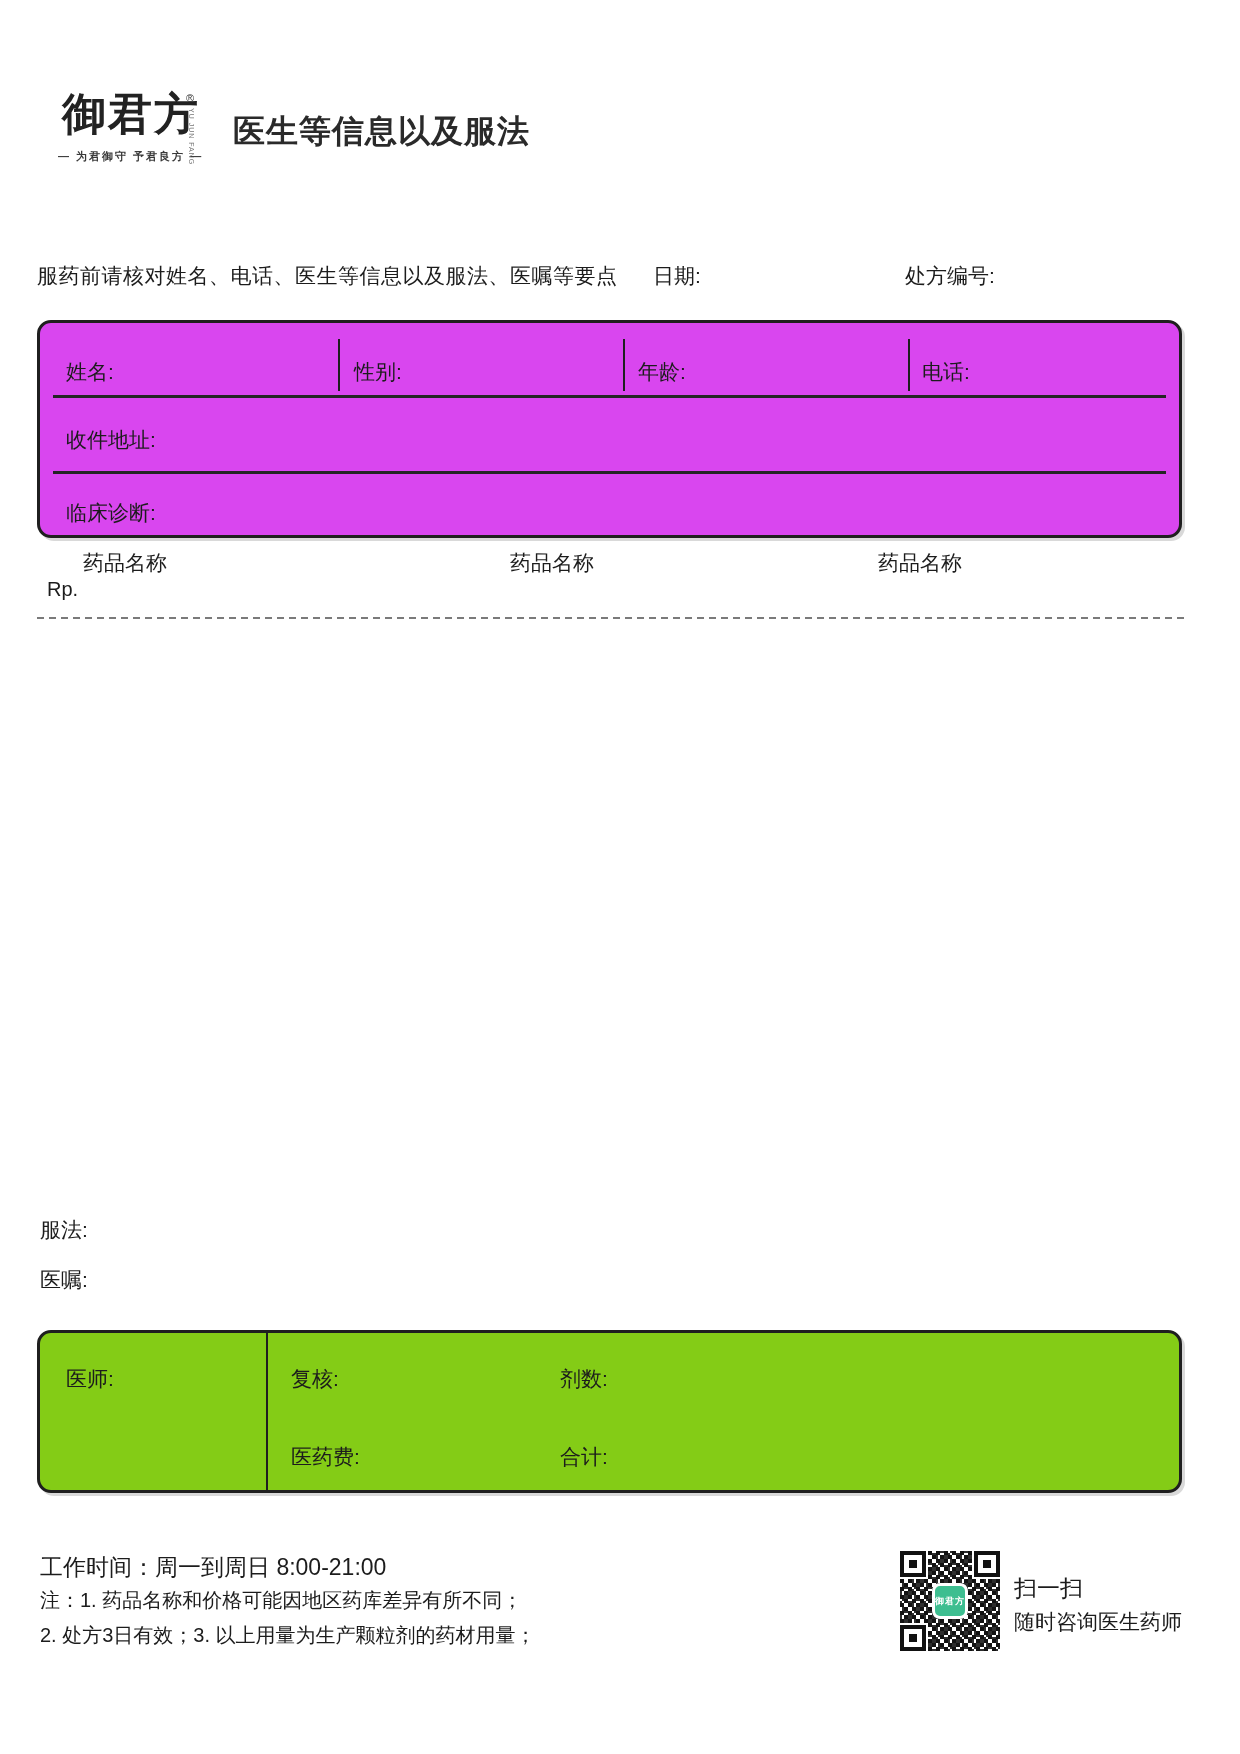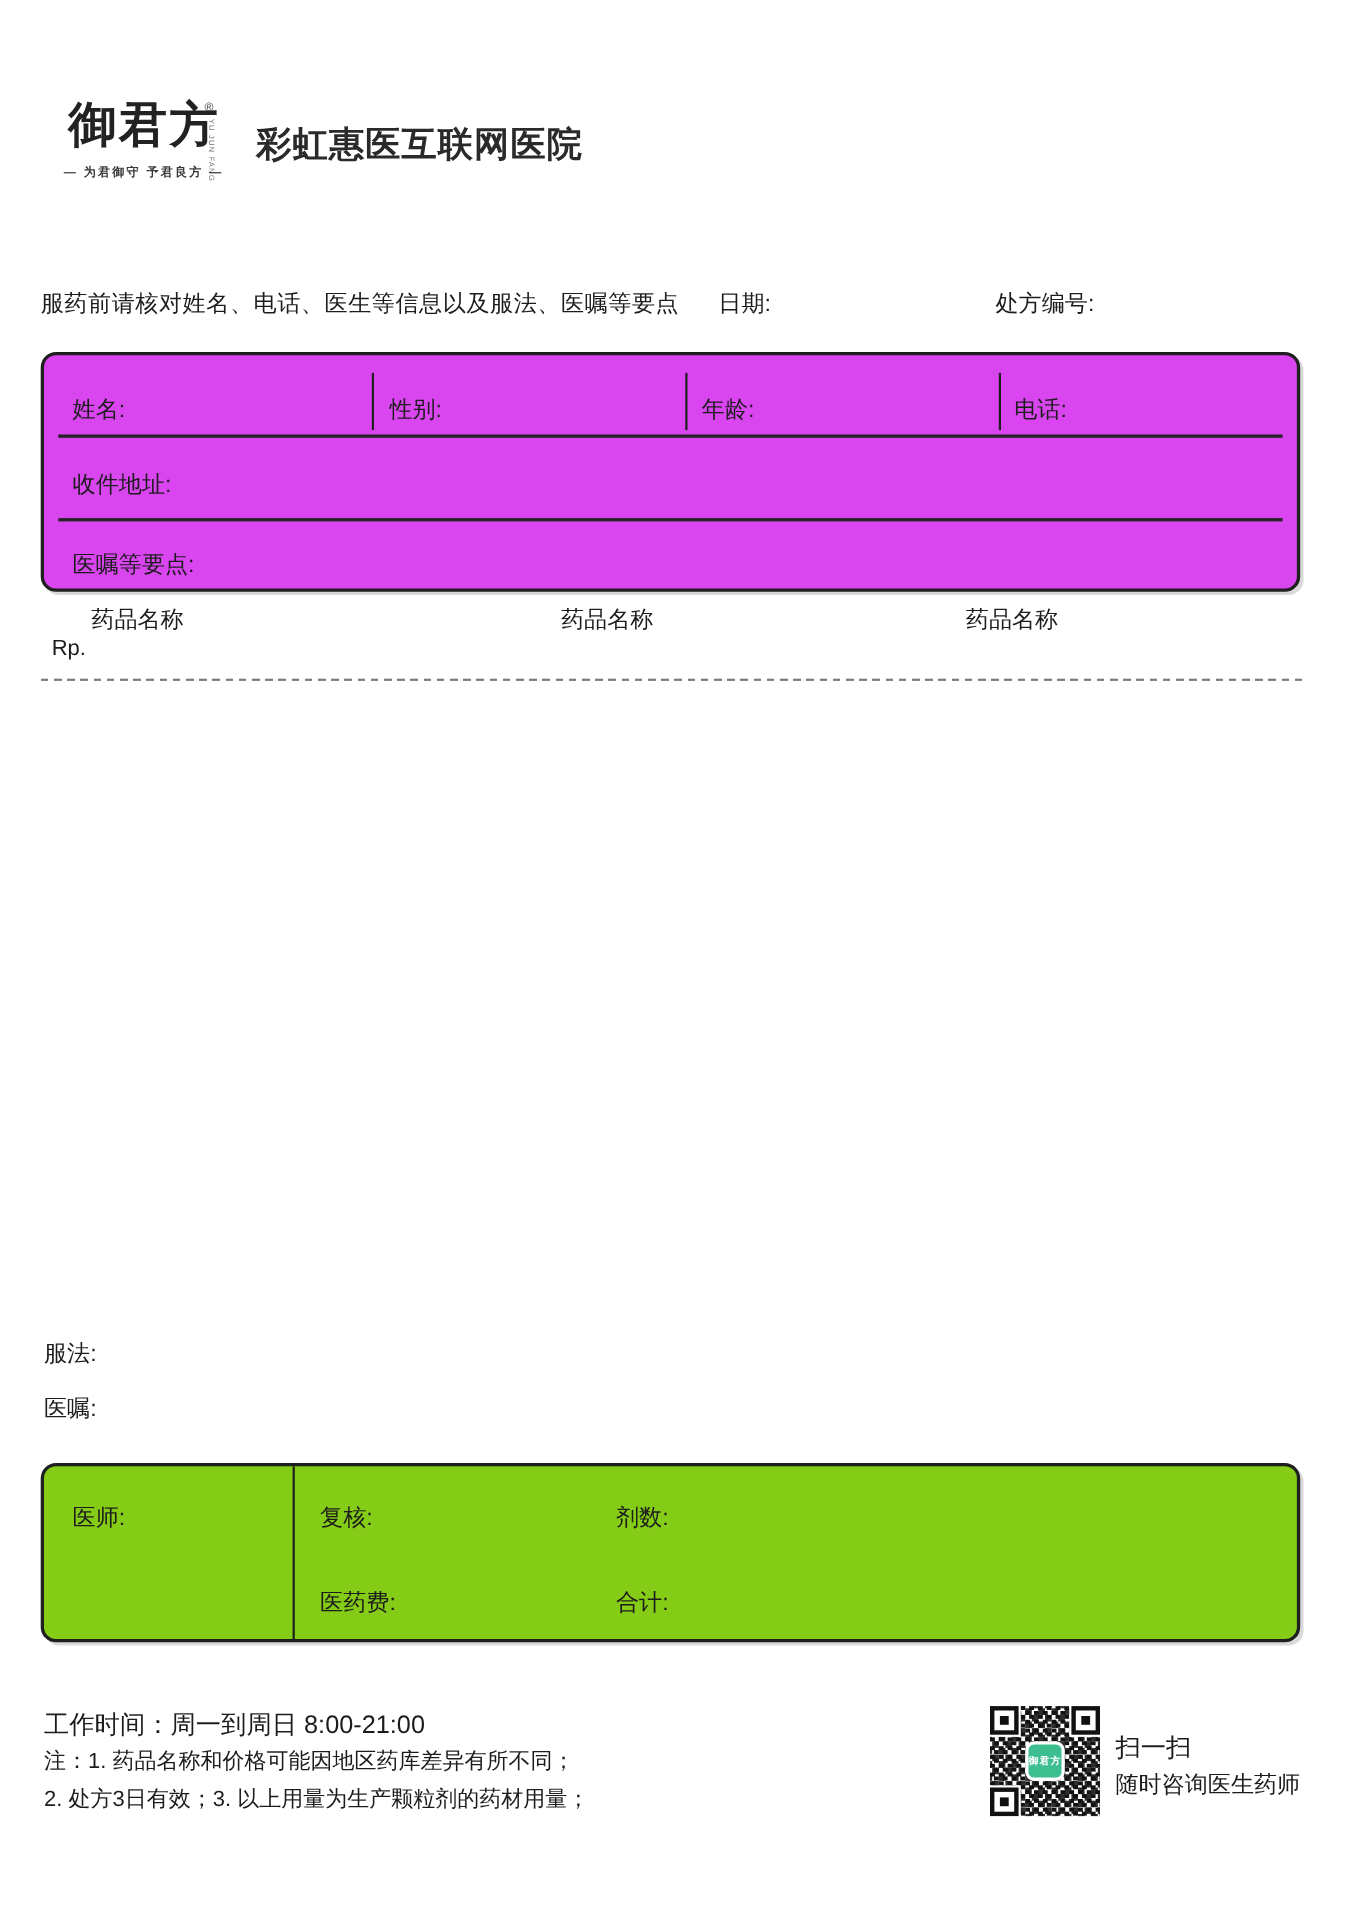--- a/index.html
+++ b/index.html
@@ -69,38 +69,38 @@
 </style>
 </head>
 <body>
 
 <div class="page">
 
   <div class="logo-text">御君方</div>
   <div class="logo-reg">®</div>
   <div class="logo-vertical">YU JUN FANG</div>
   <div class="logo-tagline">— 为君御守 予君良方 —</div>
-  <h1 class="hospital-title">彩虹惠医互联网医院</h1>
+  <h1 class="hospital-title">医生等信息以及服法</h1>
 
   <div class="notice-check">服药前请核对姓名、电话、医生等信息以及服法、医嘱等要点</div>
   <div class="date-label">日期:</div>
   <div class="rx-label">处方编号:</div>
 
   <div class="patient-box">
     <span class="lbl" style="left:26px;top:355px;top:35px;">姓名:</span>
     <span class="lbl" style="left:314px;top:35px;">性别:</span>
     <span class="lbl" style="left:598px;top:35px;">年龄:</span>
     <span class="lbl" style="left:882px;top:35px;">电话:</span>
     <div class="vline" style="left:298px;top:16px;height:52px;"></div>
     <div class="vline" style="left:583px;top:16px;height:52px;"></div>
     <div class="vline" style="left:868px;top:16px;height:52px;"></div>
     <div class="hline" style="top:72px;"></div>
     <span class="lbl" style="left:26px;top:103px;">收件地址:</span>
     <div class="hline" style="top:148px;"></div>
-    <span class="lbl" style="left:26px;top:176px;">医嘱等要点:</span>
+    <span class="lbl" style="left:26px;top:176px;">临床诊断:</span>
   </div>
 
   <div class="rp-label">Rp.</div>
   <div class="drug-col" style="left:83px;">药品名称</div>
   <div class="drug-col" style="left:510px;">药品名称</div>
   <div class="drug-col" style="left:878px;">药品名称</div>
   <div class="dashed-line"></div>
 
   <div class="usage-label">服法:</div>
   <div class="advice-label">医嘱:</div>

